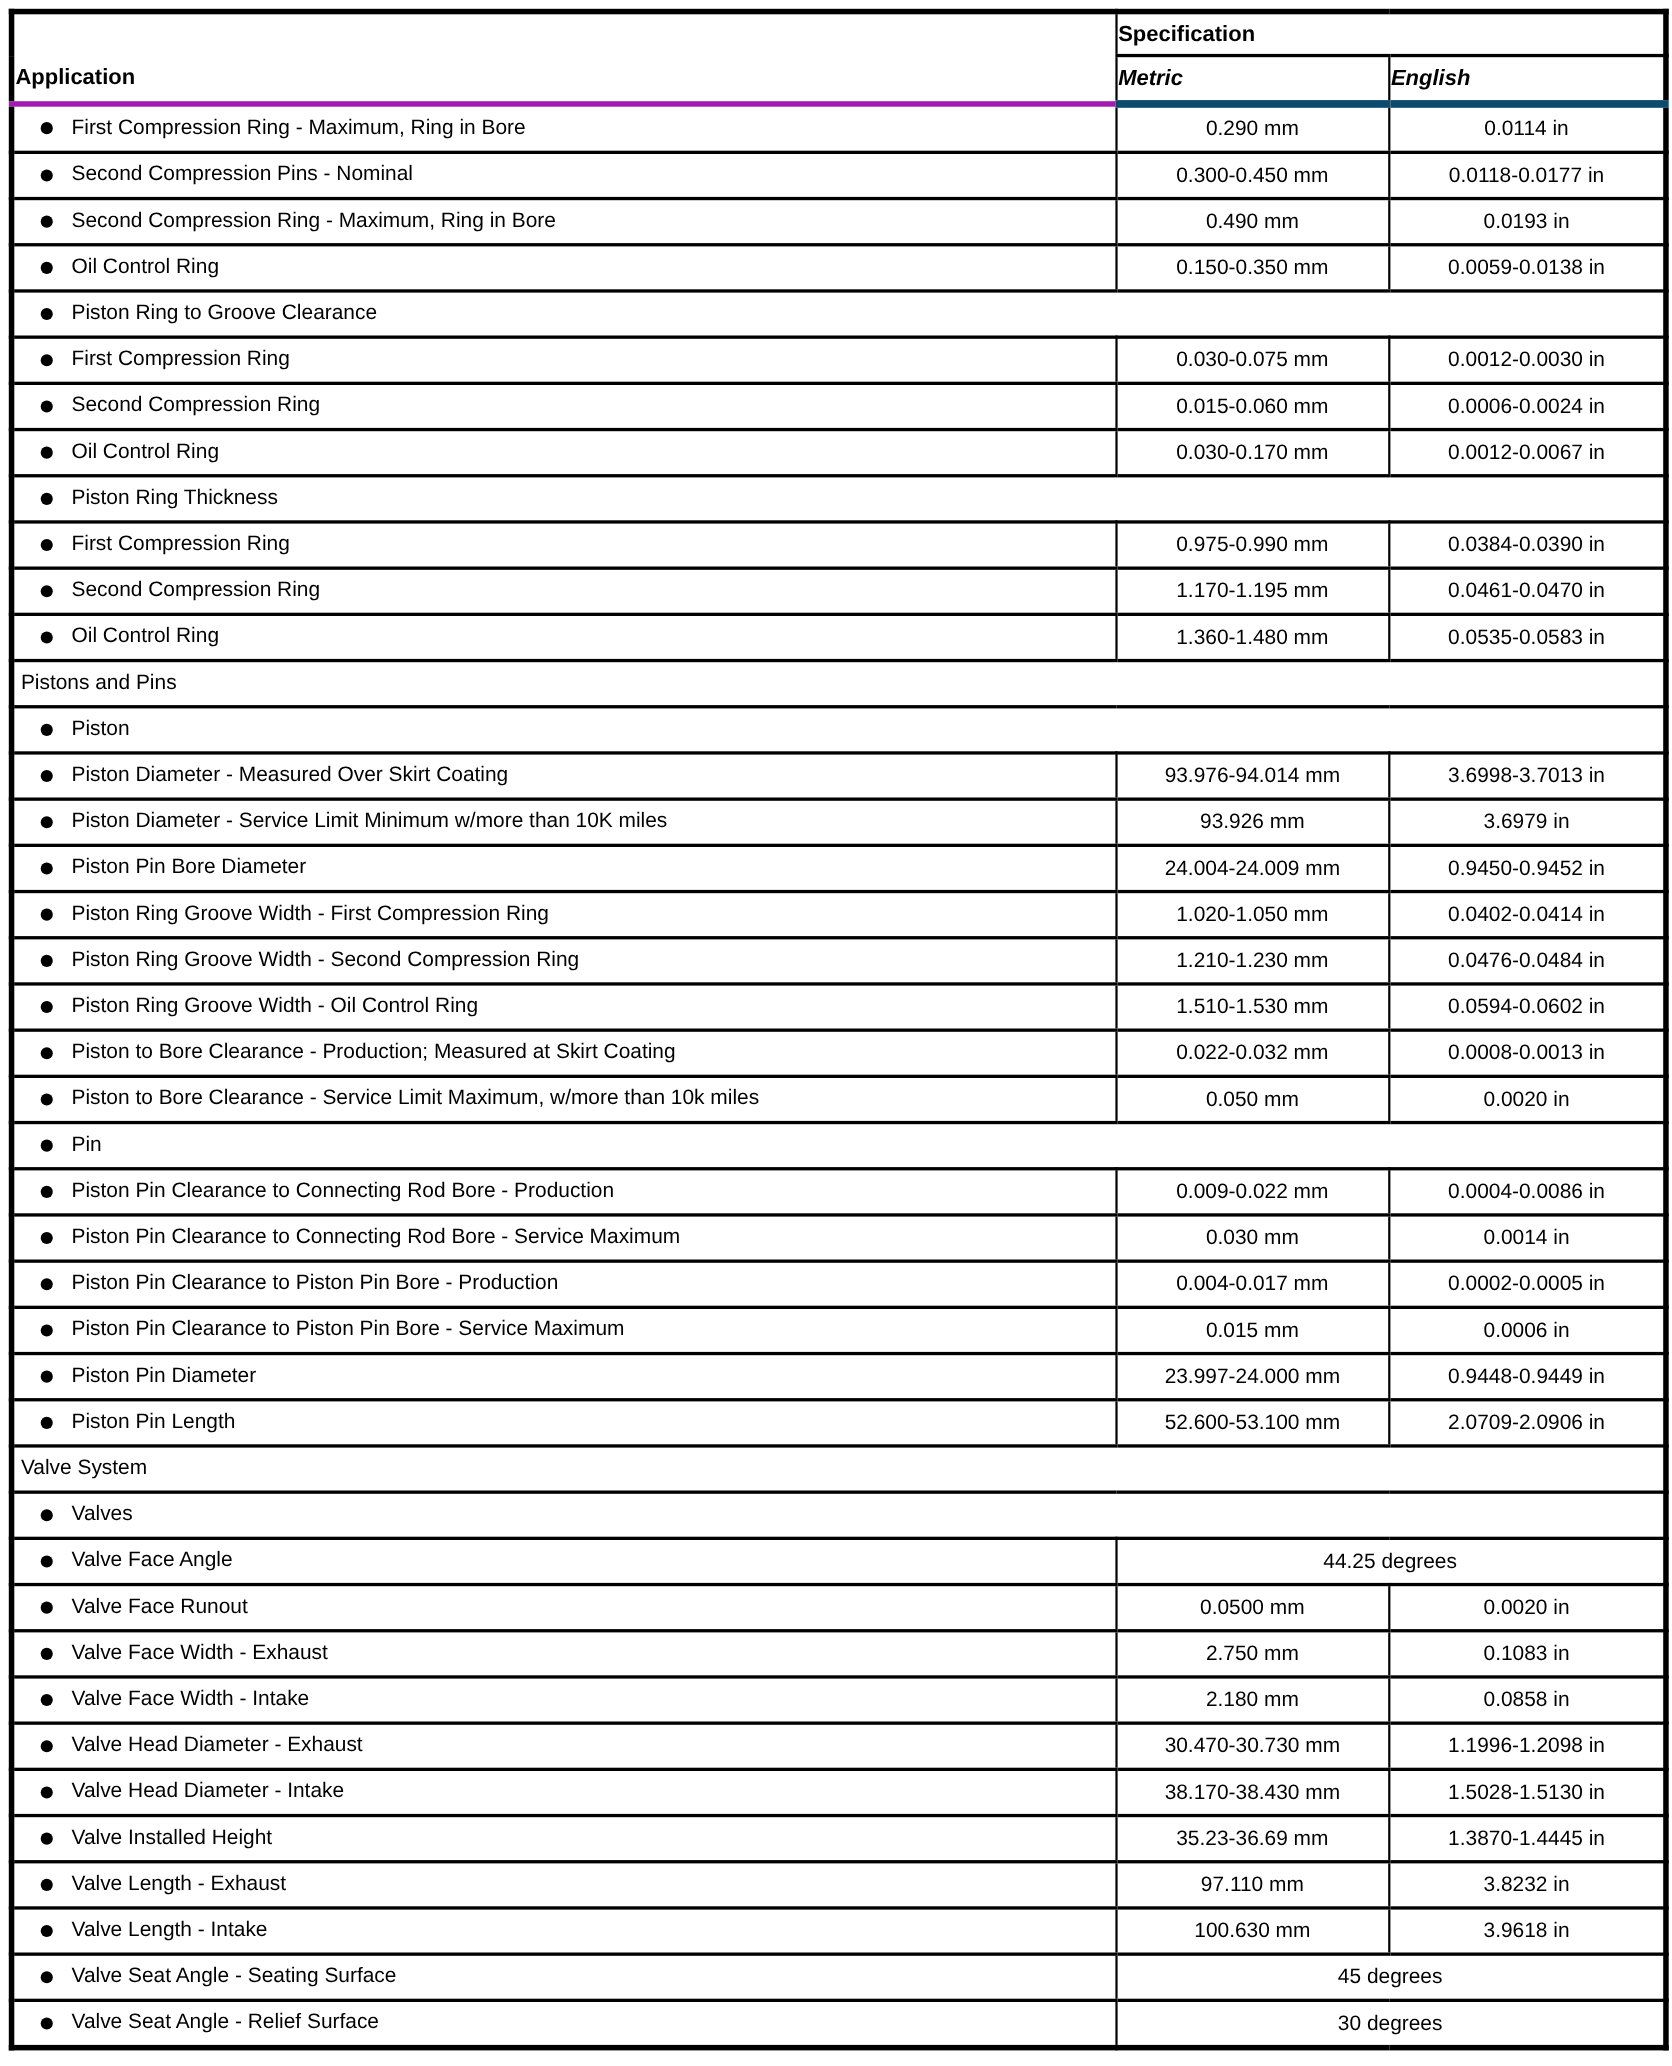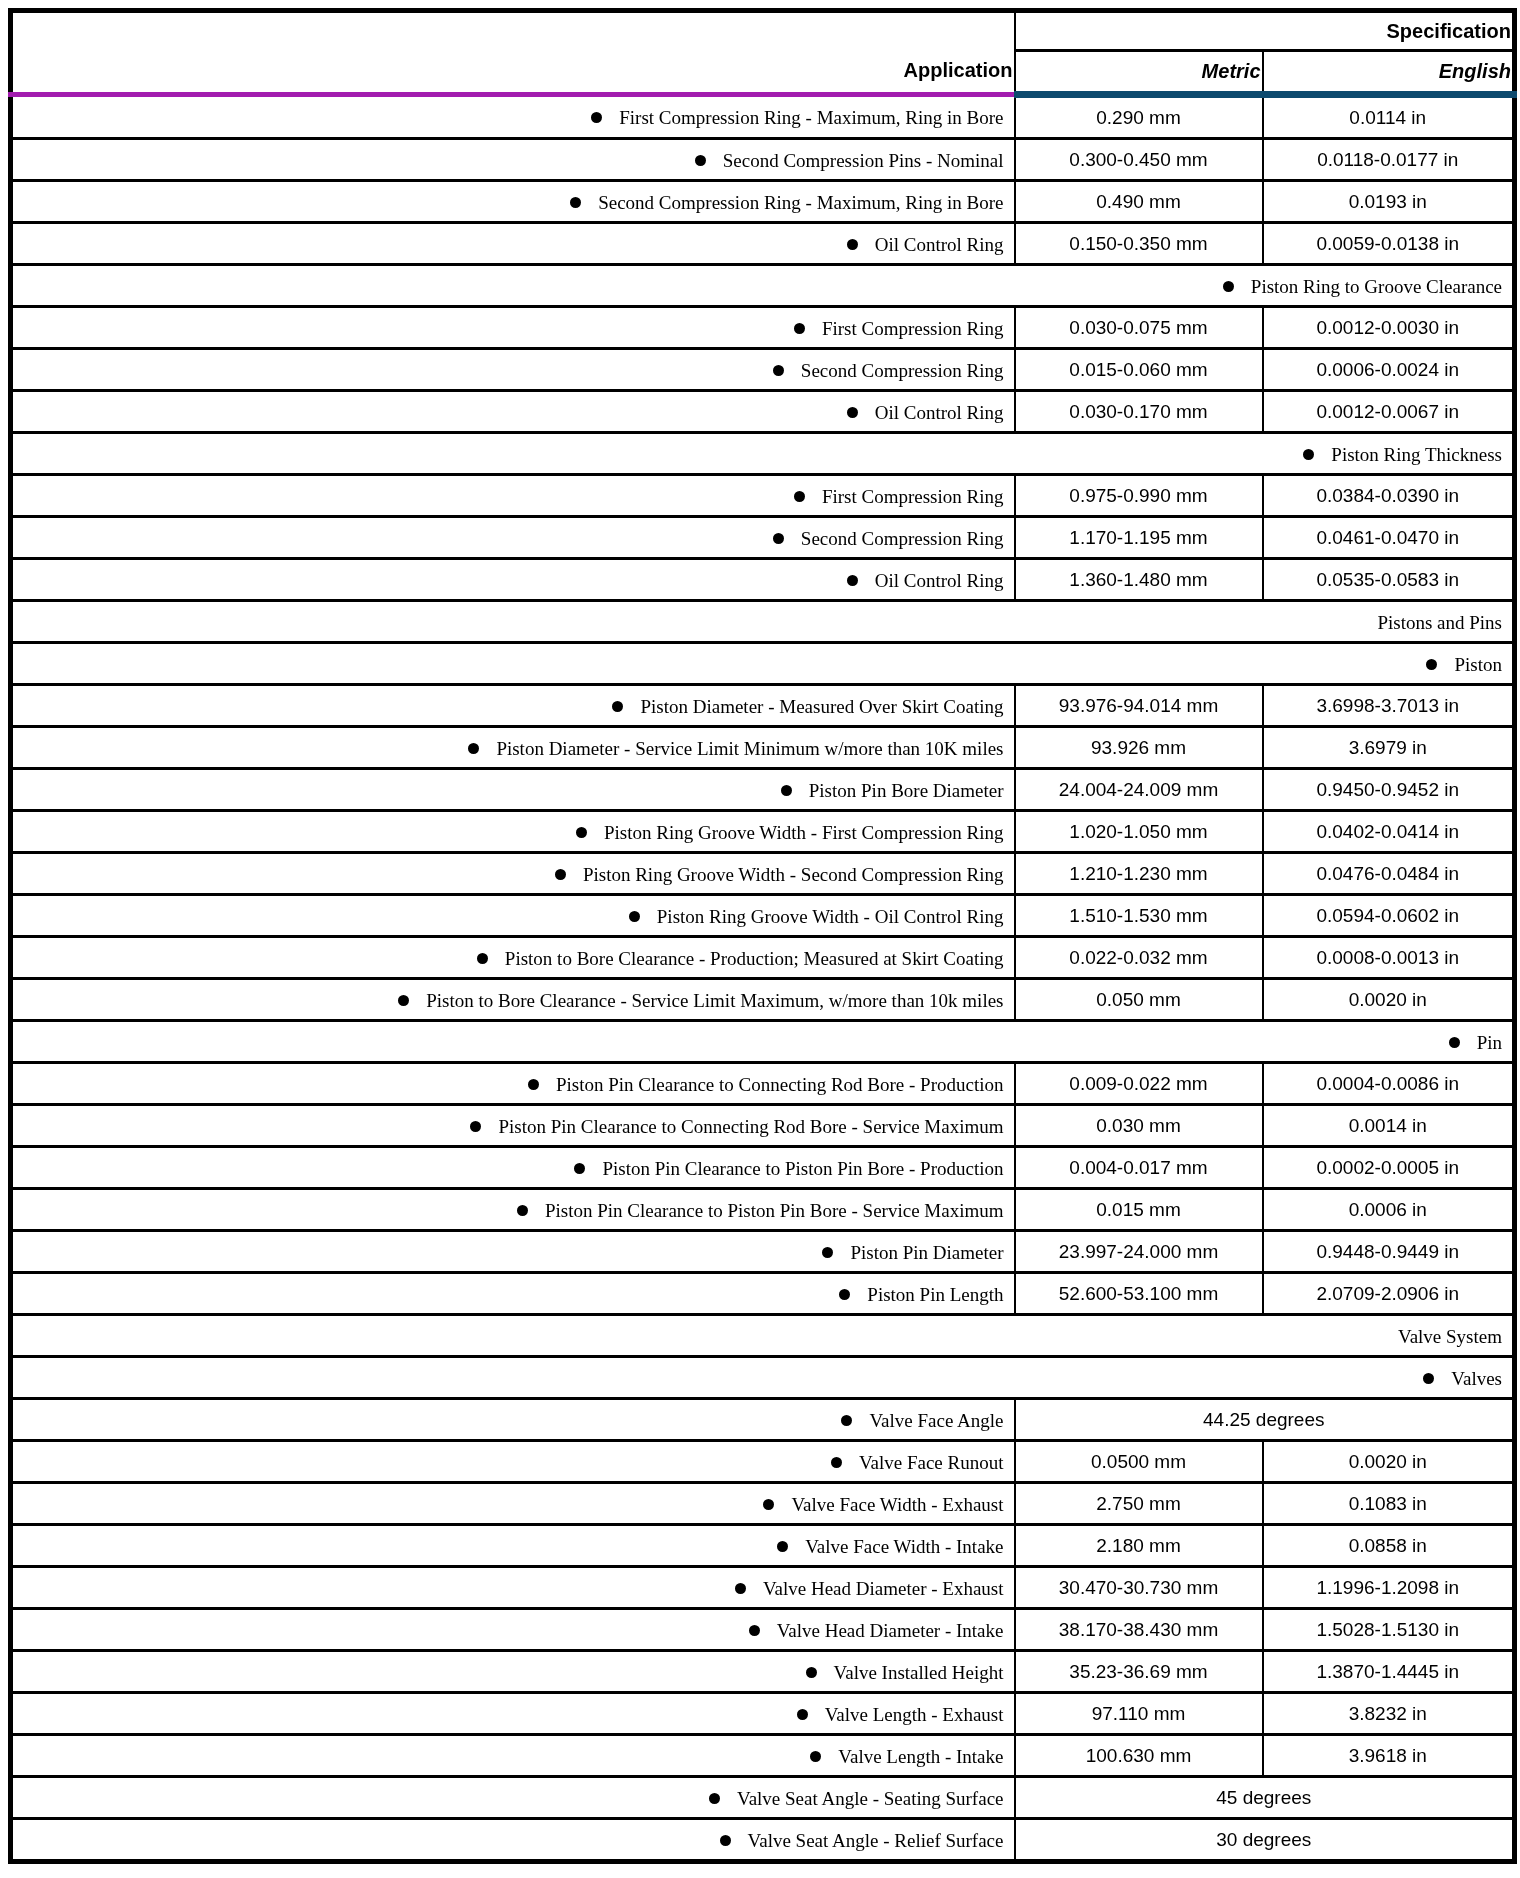--- a/index.html
+++ b/index.html
@@ -34,21 +34,21 @@
     border-left-width: 2px;
     border-right-width: 2px;
     color: #000000;
     background: #ffffff;
     overflow: hidden;
     white-space: nowrap;
   }
   th {
     font-weight: bold;
     font-size: 20px;
-    text-align: right;
+    text-align: left;
   }
   thead th.spec-h {
     height: 34px;
     border-bottom-width: 2px;
     vertical-align: middle;
   }
   thead th.unit-h {
     height: 37px;
     border-bottom: 7px solid #0c4a6e;
     vertical-align: middle;
@@ -58,23 +58,22 @@
     vertical-align: bottom;
     padding-bottom: 10px;
     border-bottom: 5px solid #a21caf;
   }
   td {
     height: 39px;
     font-size: 19px;
     vertical-align: middle;
   }
   td.app {
-    text-align: right;
+    text-align: left;
     padding: 0 10px 0 24px;
-    font-family: Liberation Serif, serif;
   }
   td.section {
     padding-left: 6px;
   }
   td.val {
     text-align: center;
     padding: 0 4px;
   }
   .bullet {
     display: inline-block;

